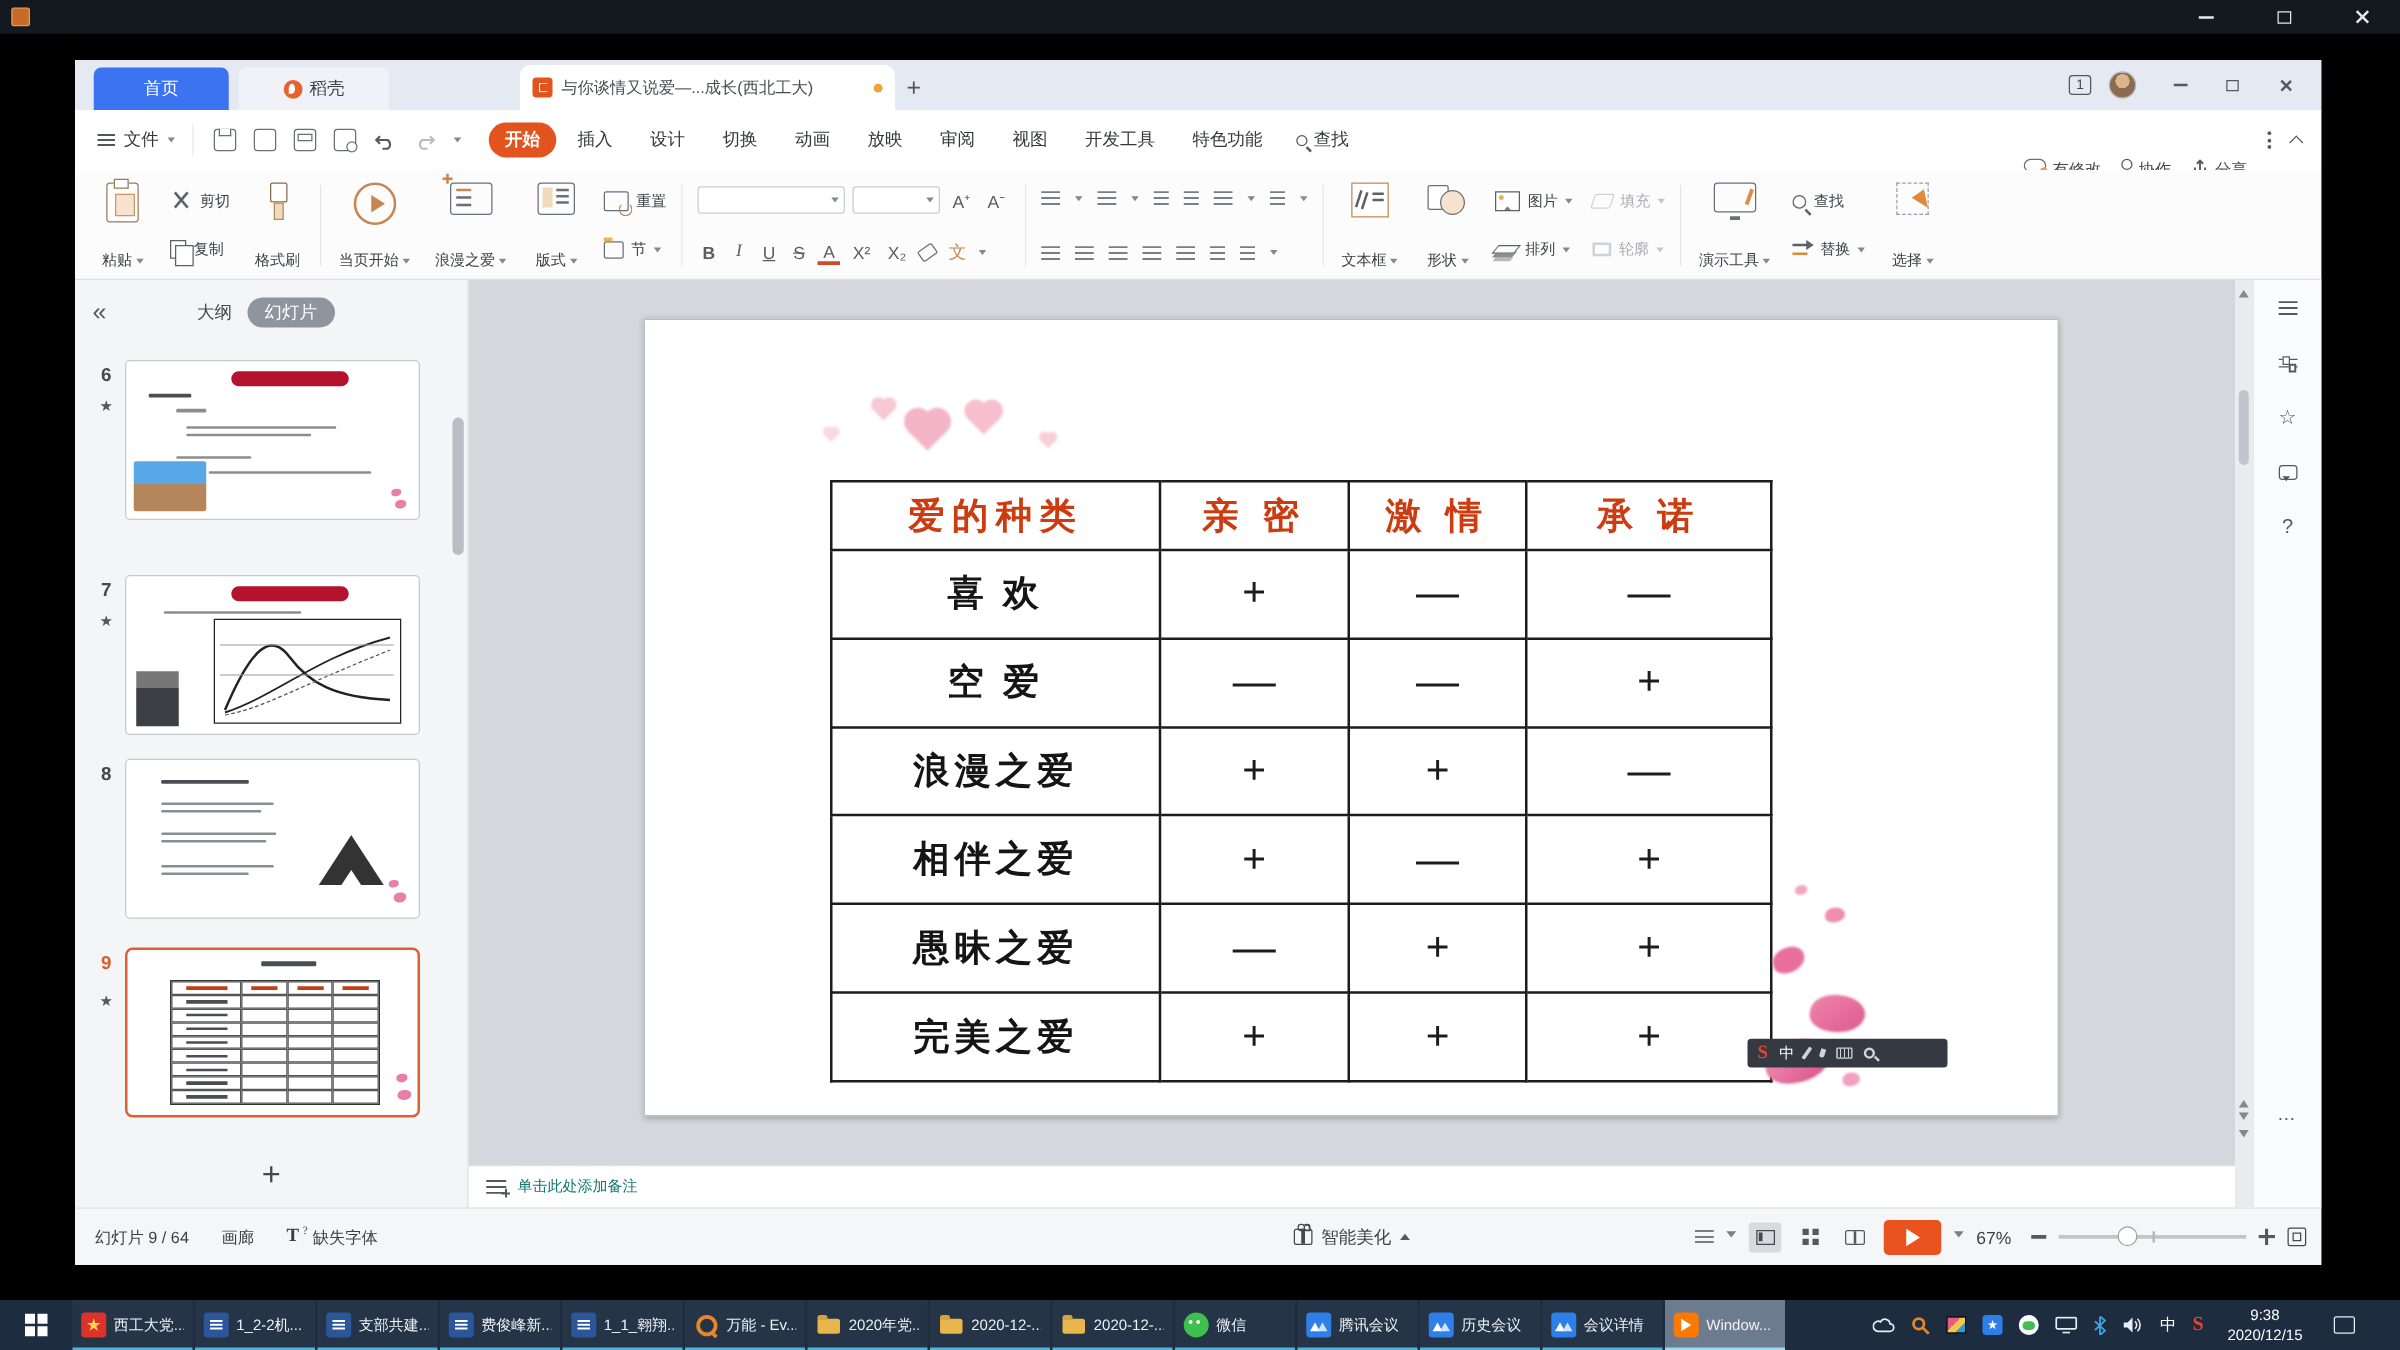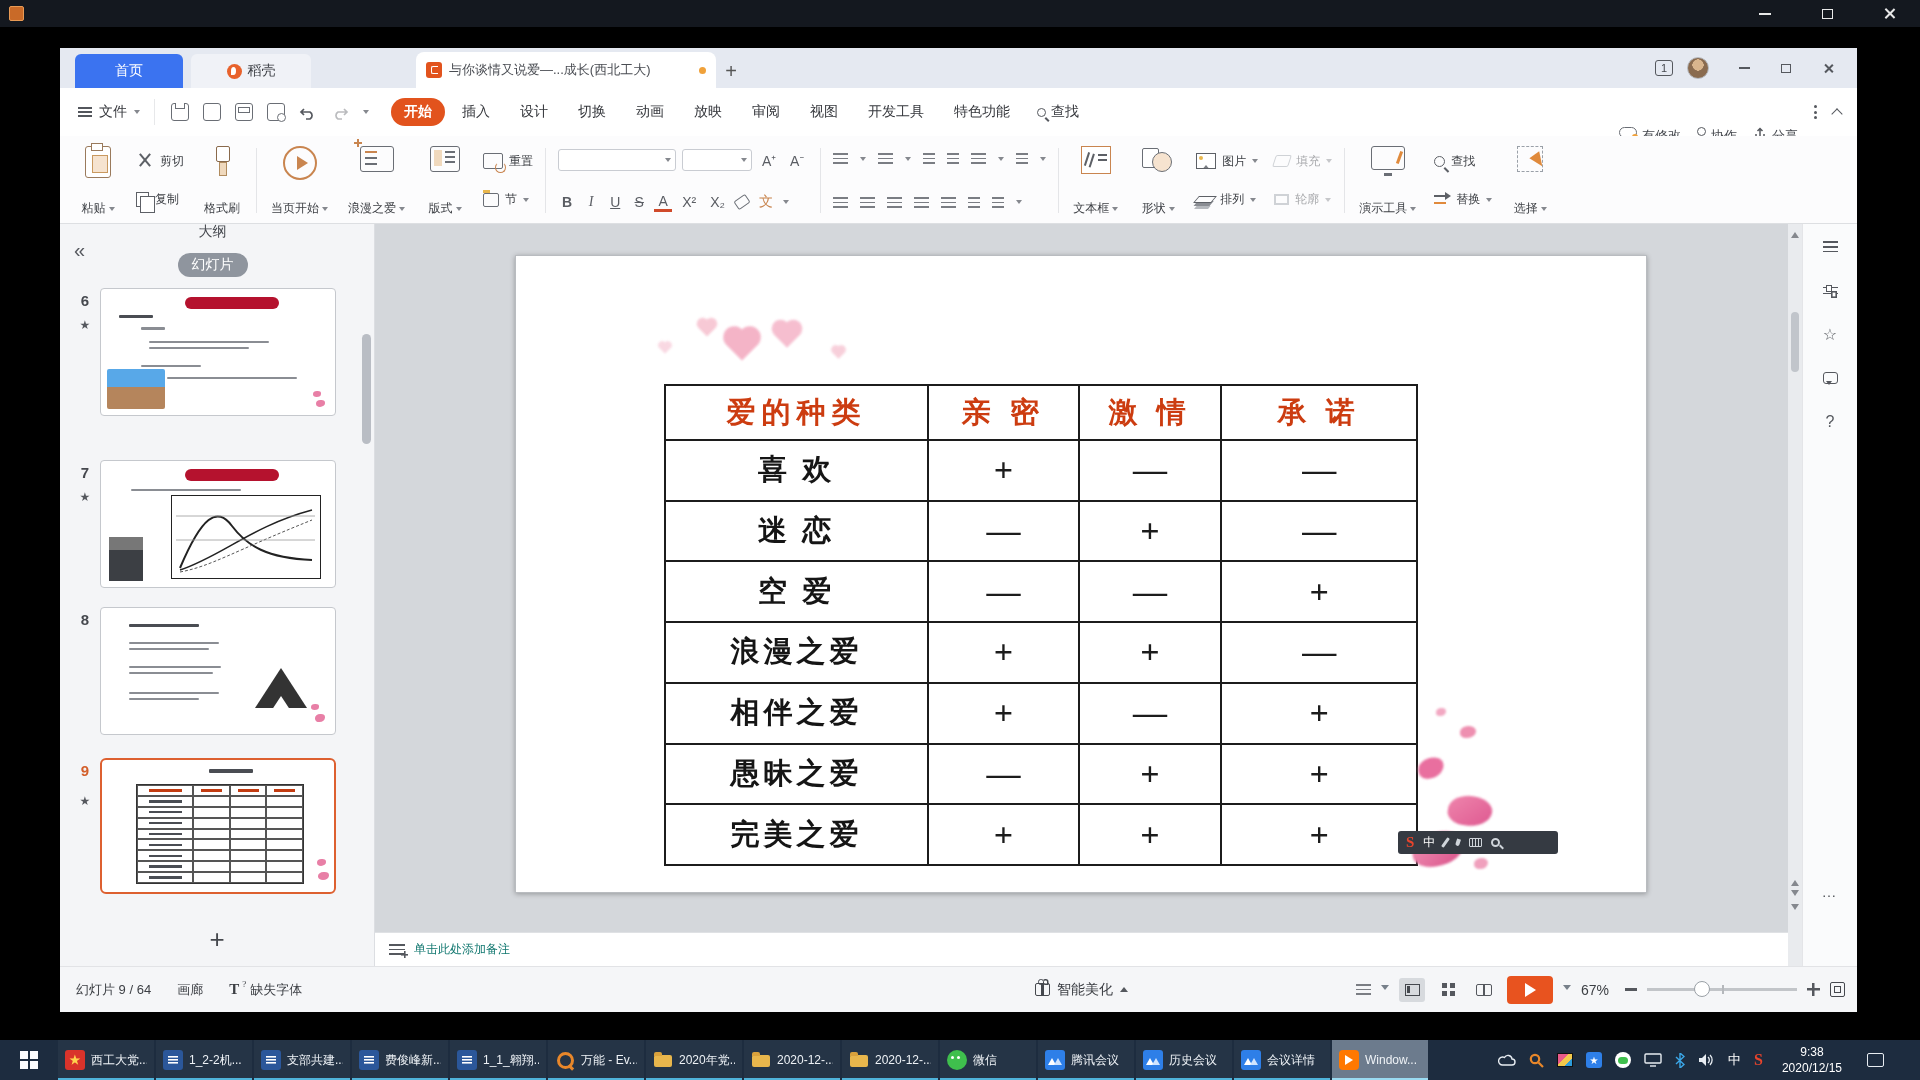--- a/index.html
+++ b/index.html
@@ -133,21 +133,21 @@
   .ic-select::after{content:"";position:absolute;right:-4px;bottom:-2px;border:6px solid transparent;border-top:14px solid #e08a3c;transform:rotate(-35deg);}
   .grey{opacity:.45;}
 
   
   .workarea{position:absolute;left:0;top:176px;right:0;bottom:46px;background:#d4d7db;}
 
   
   .sidebar{position:absolute;left:0;top:0;width:315px;height:100%;background:#f4f5f7;border-right:1px solid #dcdee2;}
   .sb-head{height:52px;display:flex;align-items:center;color:#45484e;}
   .sb-collapse{font-size:20px;color:#55585e;margin-left:14px;}
-  .sb-tabs{margin:0 auto;display:flex;align-items:center;gap:12px;font-size:14px;flex-direction:column;}
+  .sb-tabs{margin:0 auto;display:flex;align-items:center;gap:12px;font-size:14px;}
   .pill{background:#8f959e;color:#fff;border-radius:12px;padding:3px 14px;}
   .thumb-row{position:absolute;left:0;width:100%;}
   .thumb-num{position:absolute;left:14px;top:4px;width:22px;text-align:center;font-size:15px;font-weight:bold;color:#45484e;}
   .thumb-num.sel{color:#d35e2a;}
   .thumb-star{position:absolute;left:14px;top:30px;width:22px;text-align:center;font-size:12px;color:#55585e;}
   .thumb{position:absolute;left:40px;top:0;width:236px;height:128px;background:#fff;border:1px solid #c5c8cd;border-radius:4px;overflow:hidden;}
   .thumb.sel{border:2px solid #dd6030;border-radius:6px;height:136px;}
   .redpill{position:absolute;left:36%;top:8px;width:40%;height:12px;background:#b5122e;border-radius:7px;}
   .tl{position:absolute;height:3px;background:#4a4d53;border-radius:1px;}
   .tl.lite{background:#8a8d93;}
@@ -740,26 +740,20 @@
               <th style="width:19%;">激  情</th>
               <th style="width:26%;">承  诺</th>
             </tr>
             <tr>
               <td class="rowlbl">喜  欢</td>
                   <td class="sym">+</td>
                   <td class="sym">—</td>
                   <td class="sym">—</td>
             </tr>
             <tr>
-              <td class="rowlbl">迷  恋</td>
-                  <td class="sym">—</td>
-                  <td class="sym">+</td>
-                  <td class="sym">—</td>
-            </tr>
-            <tr>
               <td class="rowlbl">空  爱</td>
                   <td class="sym">—</td>
                   <td class="sym">—</td>
                   <td class="sym">+</td>
             </tr>
             <tr>
               <td class="rowlbl">浪漫之爱</td>
                   <td class="sym">+</td>
                   <td class="sym">+</td>
                   <td class="sym">—</td>

